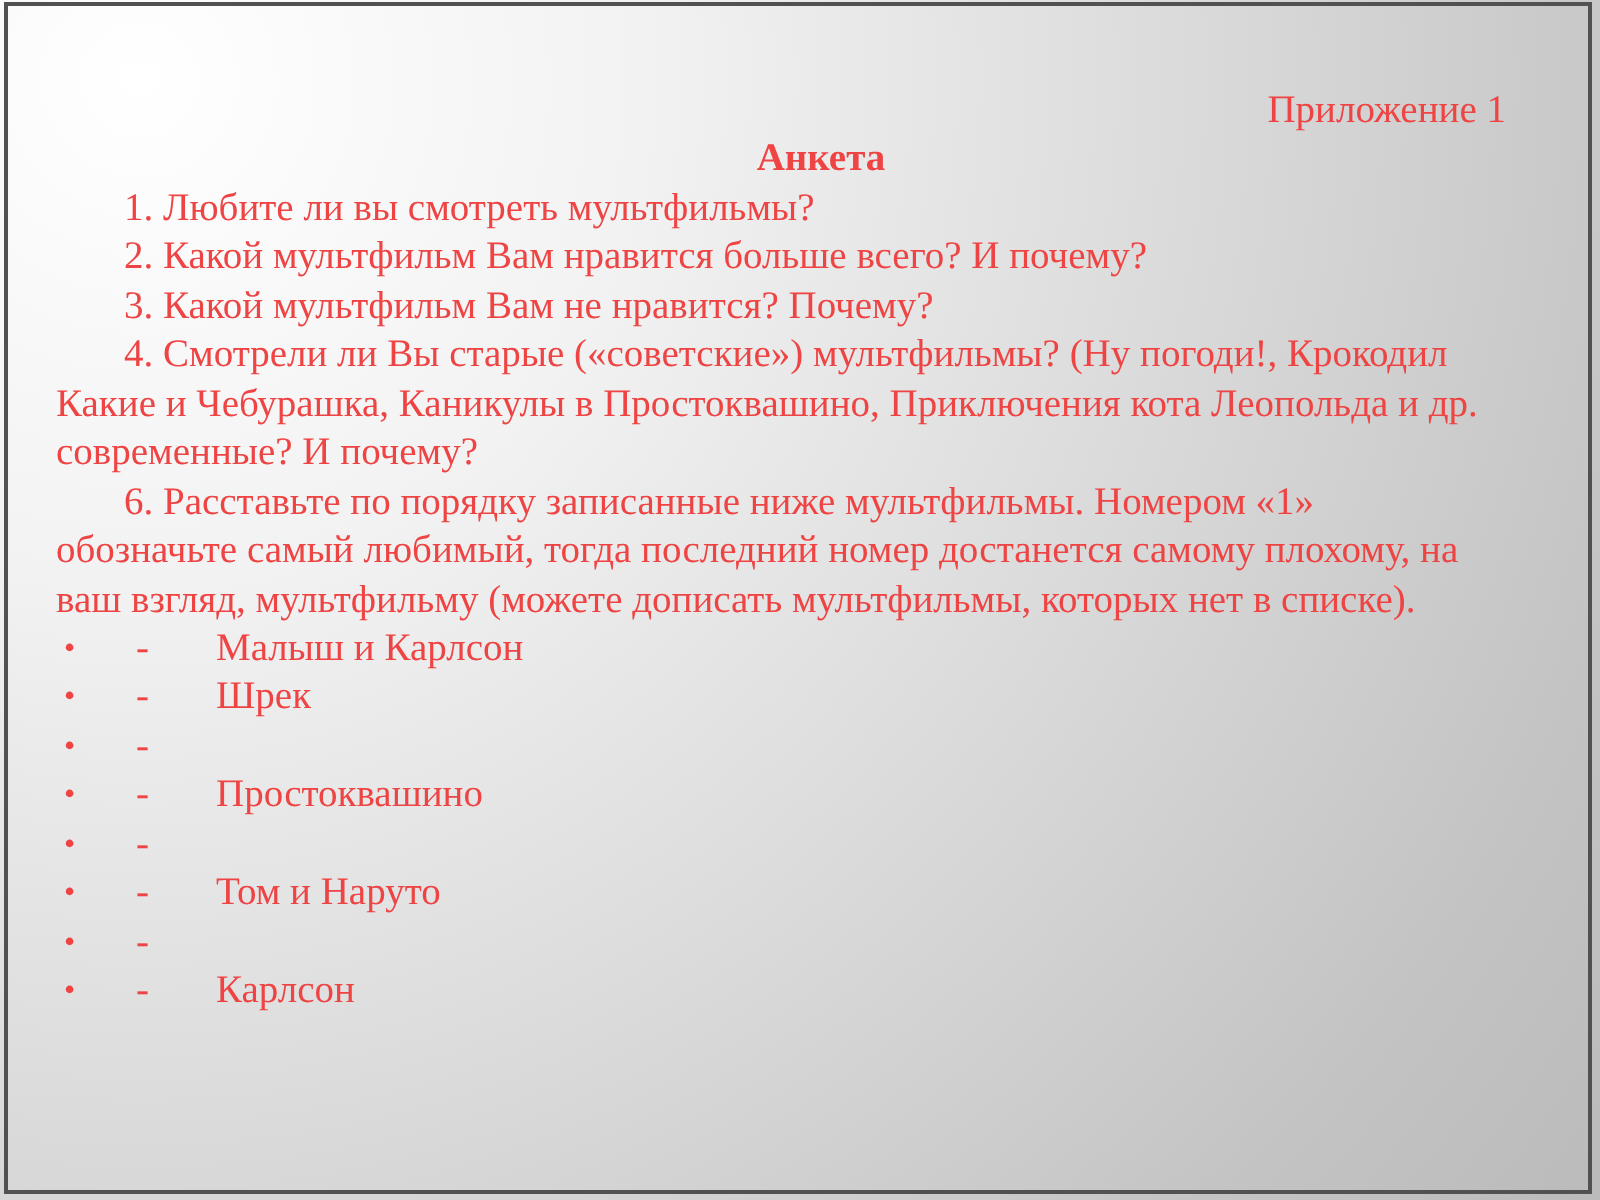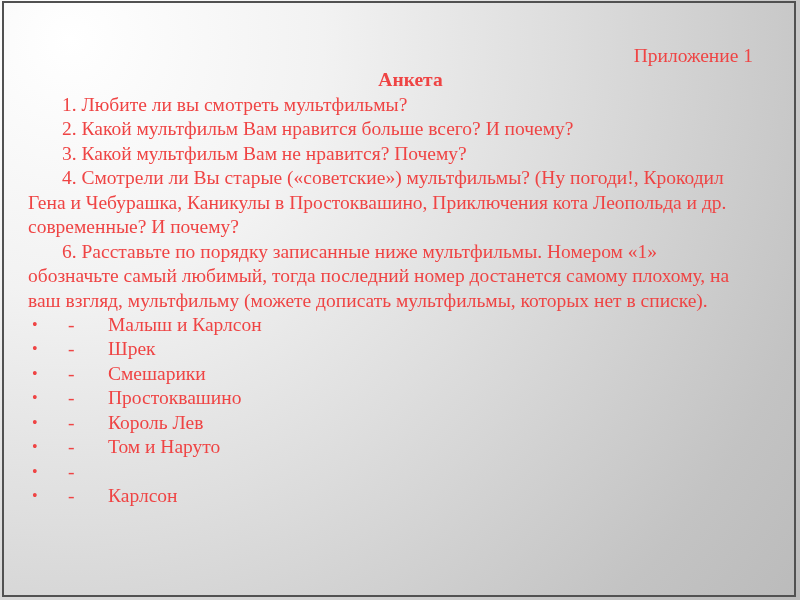--- a/index.html
+++ b/index.html
@@ -78,51 +78,49 @@
 <div class="slide">
   <div class="frame"></div>
   <div class="content">
     <div class="appendix">Приложение 1</div>
     <div class="title">Анкета</div>
     <div class="questions">
         <div class="q-line first">1. Любите ли вы смотреть мультфильмы?</div>
         <div class="q-line first">2. Какой мультфильм Вам нравится больше всего? И почему?</div>
         <div class="q-line first">3. Какой мультфильм Вам не нравится? Почему?</div>
         <div class="q-line first">4. Смотрели ли Вы старые («советские») мультфильмы? (Ну погоди!, Крокодил</div>
-        <div class="q-line">Гена и Чебурашка, Каникулы в Простоквашино, Приключения кота Леопольда и др.</div>
+        <div class="q-line">Какие и Чебурашка, Каникулы в Простоквашино, Приключения кота Леопольда и др.</div>
         <div class="q-line">современные? И почему?</div>
         <div class="q-line first">6. Расставьте по порядку записанные ниже мультфильмы. Номером «1»</div>
         <div class="q-line">обозначьте самый любимый, тогда последний номер достанется самому плохому, на</div>
         <div class="q-line">ваш взгляд, мультфильму (можете дописать мультфильмы, которых нет в списке).</div>
       </div>
     <div class="cartoon-list">
         <div class="li-row">
           <span class="li-bullet">•</span>
           <span class="li-dash">-</span>
           <span class="li-text">Малыш и Карлсон</span>
         </div>
         <div class="li-row">
           <span class="li-bullet">•</span>
           <span class="li-dash">-</span>
           <span class="li-text">Шрек</span>
         </div>
         <div class="li-row">
           <span class="li-bullet">•</span>
           <span class="li-dash">-</span>
-          <span class="li-text">Смешарики</span>
         </div>
         <div class="li-row">
           <span class="li-bullet">•</span>
           <span class="li-dash">-</span>
           <span class="li-text">Простоквашино</span>
         </div>
         <div class="li-row">
           <span class="li-bullet">•</span>
           <span class="li-dash">-</span>
-          <span class="li-text">Король Лев</span>
         </div>
         <div class="li-row">
           <span class="li-bullet">•</span>
           <span class="li-dash">-</span>
           <span class="li-text">Том и Наруто</span>
         </div>
         <div class="li-row">
           <span class="li-bullet">•</span>
           <span class="li-dash">-</span>
         </div>

